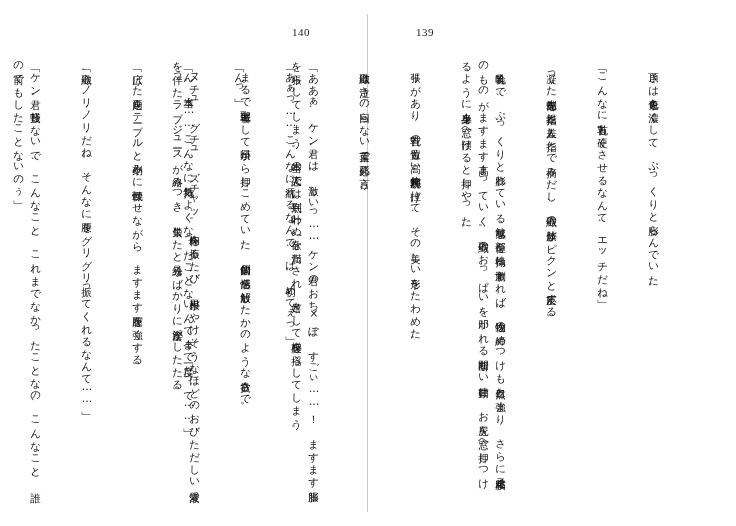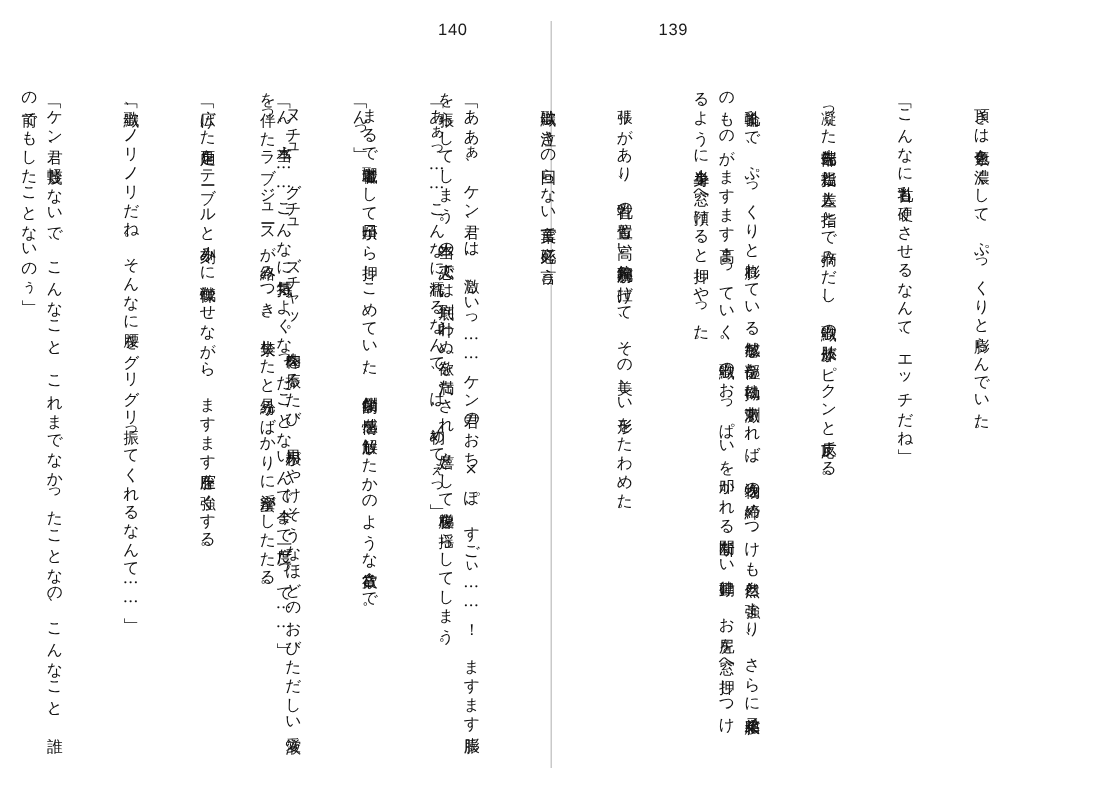--- a/index.html
+++ b/index.html
@@ -39,32 +39,31 @@
     width: 367px;
     padding: 22px 26px 26px 30px;
   }
   .page-right {
     left: 368px;
     width: 368px;
     padding: 22px 30px 26px 26px;
   }
   .folio {
     position: absolute;
-    top: 14px;
+    top: 26px;
     font-size: 11px;
     letter-spacing: 0.5px;
     color: #1a1a1a;
-    font-family: Liberation Sans, sans-serif;
+    font-family: Liberation Serif, serif;
   }
   .folio-left {
     left: 292px;
   }
   .folio-right {
     left: 48px;
-    margin-left: 23px;
   }
   .text-block {
     position: absolute;
     top: 54px;
     height: 430px;
     writing-mode: vertical-rl;
     -webkit-writing-mode: vertical-rl;
     text-orientation: upright;
     font-size: 10.5px;
     line-height: 1.62;

